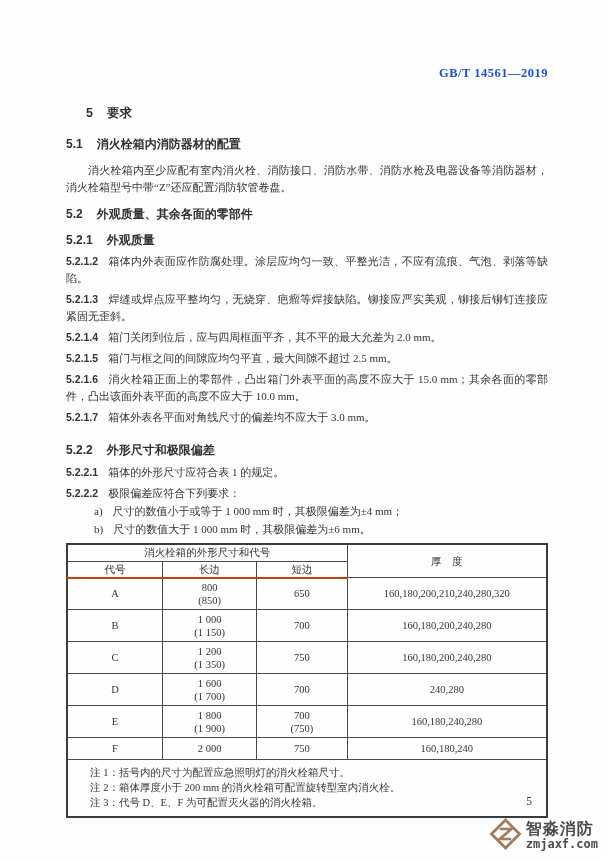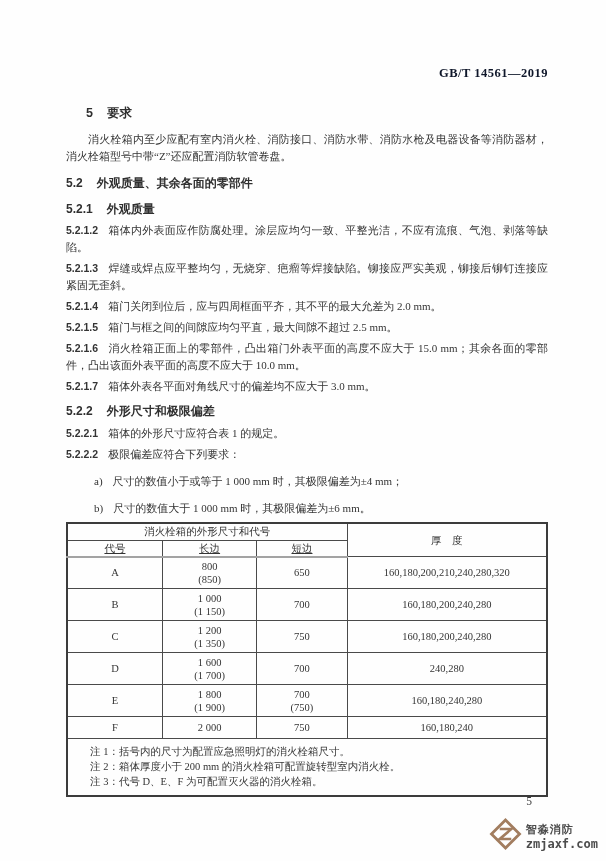--- a/index.html
+++ b/index.html
@@ -15,21 +15,21 @@
     overflow:hidden;
   }
   .content { padding:0 58px 0 66px; }
 
   .std-no {
     padding-top:66px;
     text-align:right;
     font-weight:bold;
     font-size:12.5px;
     letter-spacing:0.5px;
-    color:#0f172a;
+    color:#1d4ed8;
   }
 
   .hd {
     font-family:"Liberation Sans","DejaVu Sans",sans-serif;
     font-weight:bold;
     font-size:12px;
     color:#2f2f2f;
   }
   .hd .hnum { display:inline-block; margin-right:14px; }
   .hd1 { margin-top:24px; font-size:12.5px;margin-left:20px; }
@@ -44,21 +44,21 @@
 
   .clause { margin-top:4px; line-height:17px; text-align:justify; }
   .clause .cnum {
     font-family:"Liberation Sans","DejaVu Sans",sans-serif;
     font-weight:bold;
     font-size:10.5px;
     margin-right:10px;
     white-space:nowrap;
   }
   .mt6 { margin-top:5px; }
-  .li { margin-top:10px; margin-left:28px; line-height:17px; }
+  .li { margin-top:1px; margin-left:28px; line-height:17px; }
   .li .lbl { margin-right:10px; }
 
   .cap-row { position:relative; margin-top:11px; height:18px; }
   .cap {
     text-align:center;
     font-family:"Liberation Sans","DejaVu Sans",sans-serif;
     font-weight:bold;
     font-size:11px;
     color:#2f2f2f;
   }
@@ -73,21 +73,21 @@
     color:#343434;
   }
   .t1 th, .t1 td {
     border:1px solid #4a4a4a;
     text-align:center;
     vertical-align:middle;
     font-weight:normal;
     padding:1px 2px;
     line-height:13px;
   }
-  .t1 tr.thick th { border-bottom:2px solid #a3a3a3;text-decoration:underline; }
+  .t1 tr.thick th { border-bottom:2px solid #c2410c; }
   .t1 .h1 { height:17px; }
   .t1 .h2 { height:15px; }
   .t1 td .l2 { line-height:13px; }
   .t1 tbody tr { height:32px; }
   .t1 tbody tr.single { height:22px; }
   .t1 td.notes {
     text-align:left;
     padding:5px 10px 6px 22px;
     line-height:15px;
     border-top:1px solid #4a4a4a;
@@ -103,21 +103,21 @@
   .wm {
     position:absolute;
     right:8px; top:816px;
     display:flex;
     align-items:center;
   }
   .wm .txt { margin-left:4px; }
   .wm .nm {
     font-family:"Liberation Sans","DejaVu Sans",sans-serif;
     font-weight:bold;
-    font-size:11px;
+    font-size:16px;
     line-height:18px;
     color:#4c4c4c;
     letter-spacing:1px;
   }
   .wm .url {
     font-family:"DejaVu Sans Mono","Liberation Mono",monospace;
     font-weight:bold;
     font-size:12px;
     line-height:13px;
     color:#4c4c4c;
@@ -128,20 +128,23 @@
 
 <div class="page">
   <div class="content">
 
     <div class="std-no">GB/T 14561—2019</div>
 
     <h2 class="hd hd1">
       <span class="hnum">5</span><span>要求</span>
     </h2>
 
+    <h3 class="hd hd2">
+      <span class="hnum">5.1</span><span>消火栓箱内消防器材的配置</span>
+    </h3>
 
     <p class="para">消火栓箱内至少应配有室内消火栓、消防接口、消防水带、消防水枪及电器设备等消防器材，消火栓箱型号中带“Z”还应配置消防软管卷盘。</p>
 
     <h3 class="hd hd2" style="margin-top:10px">
       <span class="hnum">5.2</span><span>外观质量、其余各面的零部件</span>
     </h3>
 
     <h3 class="hd hd2" style="margin-top:9px">
       <span class="hnum">5.2.1</span><span>外观质量</span>
     </h3>
@@ -158,21 +161,21 @@
     <p class="clause">
       <span class="cnum">5.2.1.5</span><span>箱门与框之间的间隙应均匀平直，最大间隙不超过 2.5 mm。</span>
     </p>
     <p class="clause">
       <span class="cnum">5.2.1.6</span><span>消火栓箱正面上的零部件，凸出箱门外表平面的高度不应大于 15.0 mm；其余各面的零部件，凸出该面外表平面的高度不应大于 10.0 mm。</span>
     </p>
     <p class="clause">
       <span class="cnum">5.2.1.7</span><span>箱体外表各平面对角线尺寸的偏差均不应大于 3.0 mm。</span>
     </p>
 
-    <h3 class="hd hd2" style="margin-top:8px">
+    <h3 class="hd hd2" style="margin-top:16px">
       <span class="hnum">5.2.2</span><span>外形尺寸和极限偏差</span>
     </h3>
 
     <p class="clause mt6">
       <span class="cnum">5.2.2.1</span><span>箱体的外形尺寸应符合表 1 的规定。</span>
     </p>
     <p class="clause">
       <span class="cnum">5.2.2.2</span><span>极限偏差应符合下列要求：</span>
     </p>
     <p class="li">

